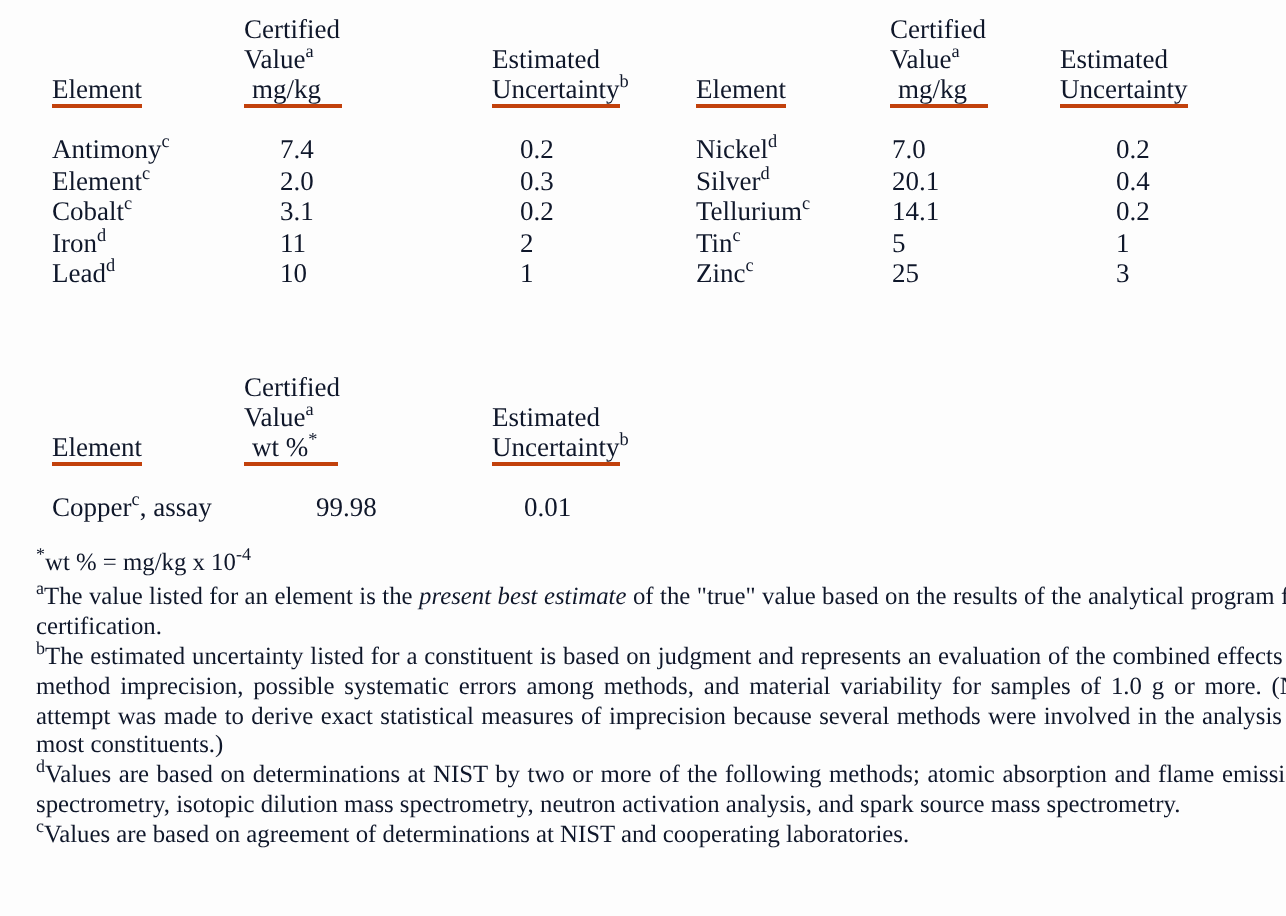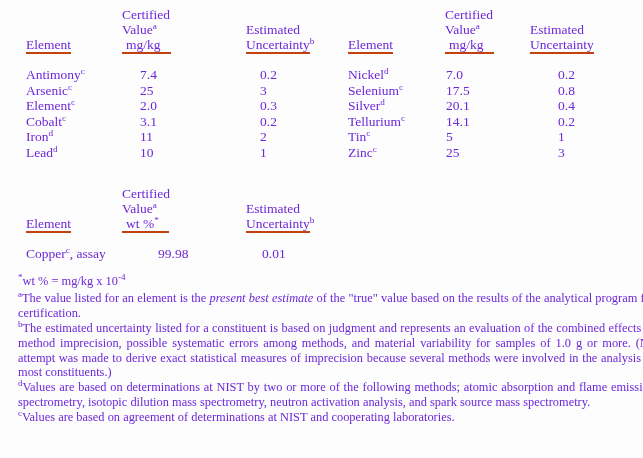--- a/index.html
+++ b/index.html
@@ -1,20 +1,20 @@
 <!DOCTYPE html>
 <html><head>
 <meta charset="utf-8">
 <style>
   html,body{margin:0;padding:0;background:#ffffff;}
   .page{
     position:relative;
     width:643px;height:458px;
     background:#fdfdfd;
-    color:#6d28d9;
+    color:#0f172a;
     font-family:"Liberation Serif","DejaVu Serif",serif;
     overflow:hidden;
   }
   .etable{
     position:absolute;
     border-collapse:collapse;
     table-layout:fixed;
     font-size:13.5px;
   }
   .etable td{
@@ -89,25 +89,20 @@
     </tr>
     <tr class="spacer">
           <td colspan="3"></td>
         </tr>
     <tr class="datarow">
       <td class="c1"><span>Antimony</span><sup>c</sup></td>
       <td class="c2">7.4</td>
       <td class="c3">0.2</td>
     </tr>
     <tr class="datarow">
-      <td class="c1"><span>Arsenic</span><sup>c</sup></td>
-      <td class="c2">25</td>
-      <td class="c3">3</td>
-    </tr>
-    <tr class="datarow">
       <td class="c1"><span>Element</span><sup>c</sup></td>
       <td class="c2">2.0</td>
       <td class="c3">0.3</td>
     </tr>
     <tr class="datarow">
       <td class="c1"><span>Cobalt</span><sup>c</sup></td>
       <td class="c2">3.1</td>
       <td class="c3">0.2</td>
     </tr>
     <tr class="datarow">
@@ -147,25 +142,20 @@
     </tr>
     <tr class="spacer">
           <td colspan="3"></td>
         </tr>
     <tr class="datarow">
       <td class="c1"><span>Nickel</span><sup>d</sup></td>
       <td class="c2">7.0</td>
       <td class="c3">0.2</td>
     </tr>
     <tr class="datarow">
-      <td class="c1"><span>Selenium</span><sup>c</sup></td>
-      <td class="c2">17.5</td>
-      <td class="c3">0.8</td>
-    </tr>
-    <tr class="datarow">
       <td class="c1"><span>Silver</span><sup>d</sup></td>
       <td class="c2">20.1</td>
       <td class="c3">0.4</td>
     </tr>
     <tr class="datarow">
       <td class="c1"><span>Tellurium</span><sup>c</sup></td>
       <td class="c2">14.1</td>
       <td class="c3">0.2</td>
     </tr>
     <tr class="datarow">

